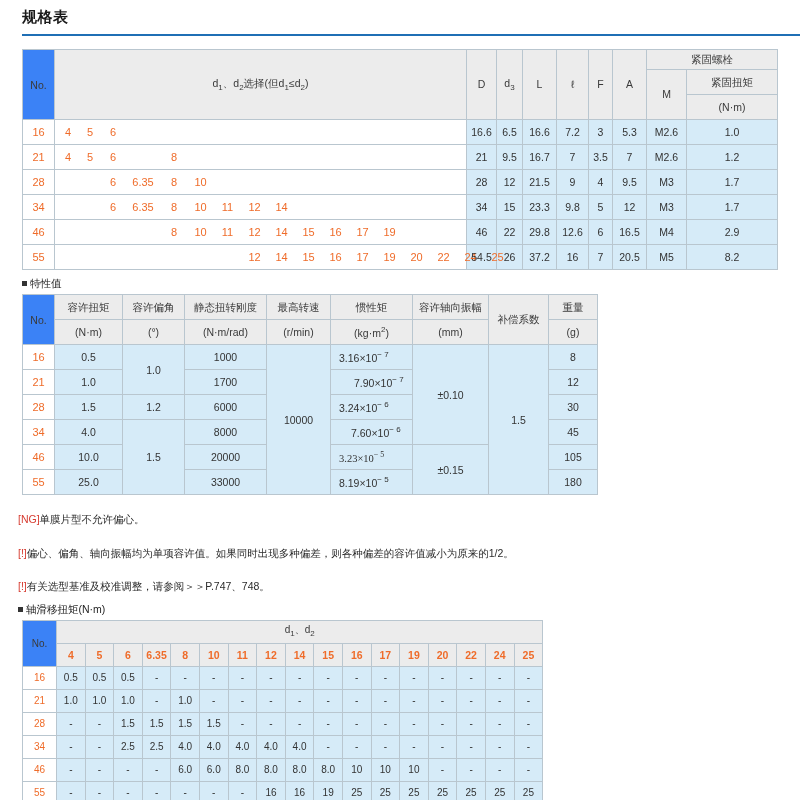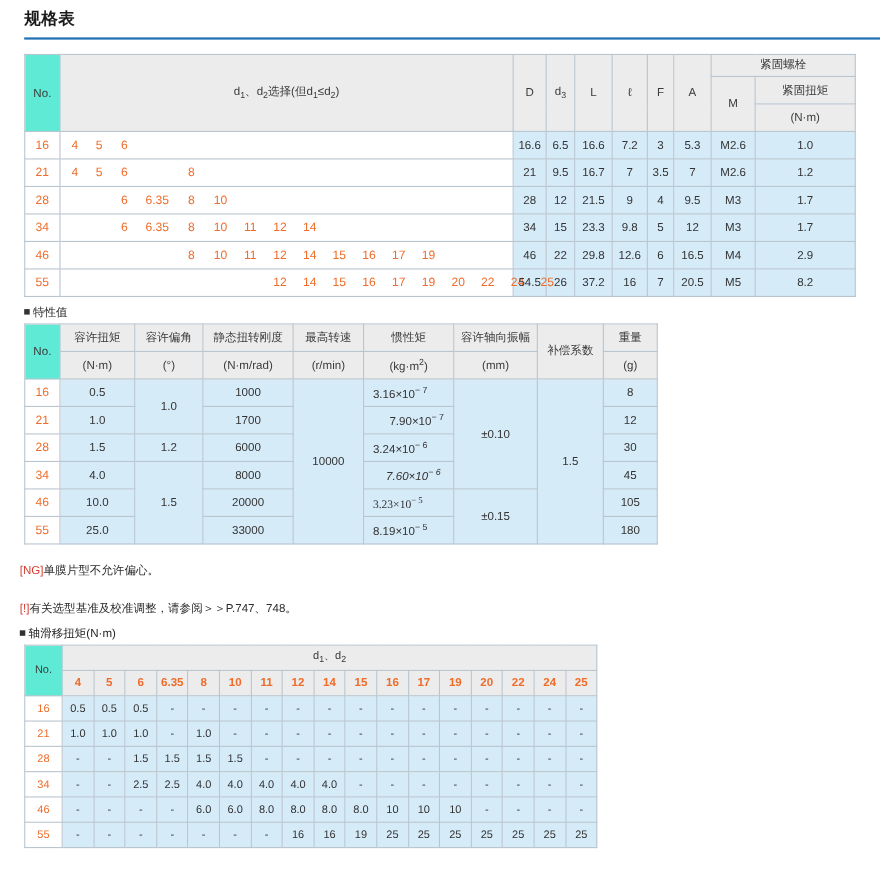--- a/index.html
+++ b/index.html
@@ -37,21 +37,21 @@
     vertical-align: middle;
     font-weight: normal;
   }
   .hd {           
     background: #ececec;
     color: #3a3a3a;
     font-size: 10.5px;
     line-height: 1.18;
   }
   .no-hd {        
-    background: #5eead4; color: #3a3a3a;
+    background: #3b82f6; color: #3a3a3a;
   }
   .no-cell {      
     background: #ffffff;
     color: #ef6c2a;
     font-weight: bold;
     font-size: 11px;
   }
   .data {         
     background: #d6ebf8;
     color: #333333;
@@ -297,21 +297,21 @@
           <td class="data" rowspan="1">1.2</td>
           <td class="data">6000</td>
           <td class="data" style="text-align: left; padding-left: 8px; margin-left: 20px;">3.24×10<sup>− 6</sup></td>
           <td class="data">30</td>
         </tr>
         <tr>
           <td class="no-cell">34</td>
           <td class="data">4.0</td>
           <td class="data" rowspan="3">1.5</td>
           <td class="data">8000</td>
-          <td class="data" style="text-align: left; padding-left: 20px; font-style: italic;">7.60×10<sup>− 6</sup></td>
+          <td class="data" style="text-align: left; padding-left: 20px;">7.60×10<sup>− 6</sup></td>
           <td class="data">45</td>
         </tr>
         <tr>
           <td class="no-cell">46</td>
           <td class="data">10.0</td>
           <td class="data">20000</td>
           <td class="data" style="text-align: left; padding-left: 8px; font-family: Liberation Serif, serif;">3.23×10<sup>− 5</sup></td>
           <td class="data" rowspan="2">±0.15</td>
           <td class="data">105</td>
         </tr>
@@ -320,20 +320,21 @@
           <td class="data">25.0</td>
           <td class="data">33000</td>
           <td class="data" style="text-align: left; padding-left: 8px;">8.19×10<sup>− 5</sup></td>
           <td class="data">180</td>
         </tr>
       </tbody>
   </table>
 
   <div class="notes" id="notes">
       <div class="note"><span class="mark">[NG]</span><span>单膜片型不允许偏心。</span></div>
+      <div class="note"><span class="mark">[!]</span><span>偏心、偏角、轴向振幅均为单项容许值。如果同时出现多种偏差，则各种偏差的容许值减小为原来的1/2。</span></div>
       <div class="note"><span class="mark">[!]</span><span>有关选型基准及校准调整，请参阅＞＞P.747、748。</span></div>
     </div>
 
   <div class="sec-cap" style="margin-left:18px">
     <span class="sq"></span><span>轴滑移扭矩(N·m)</span>
   </div>
 
 
   <table class="spec" id="t3">
     <colgroup id="t3cols">

